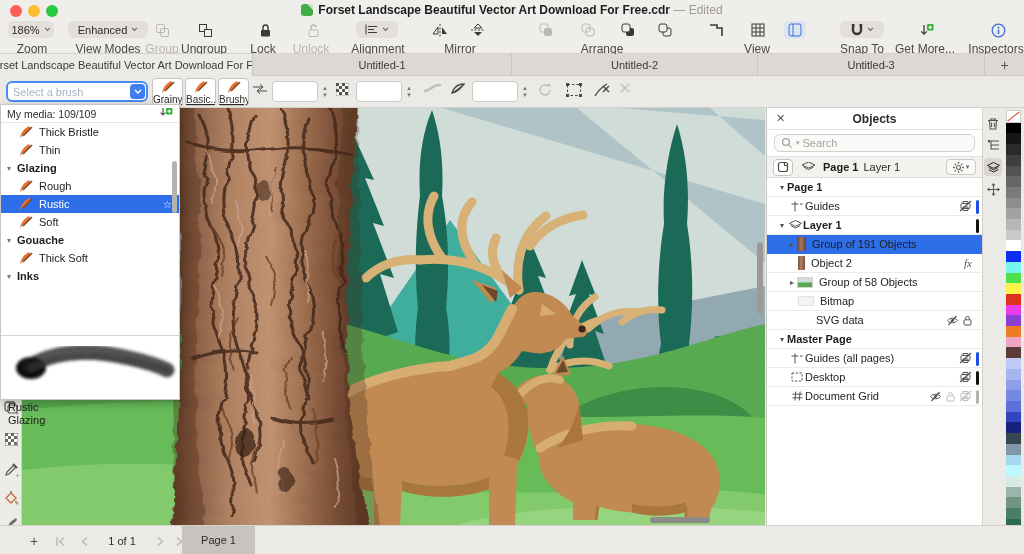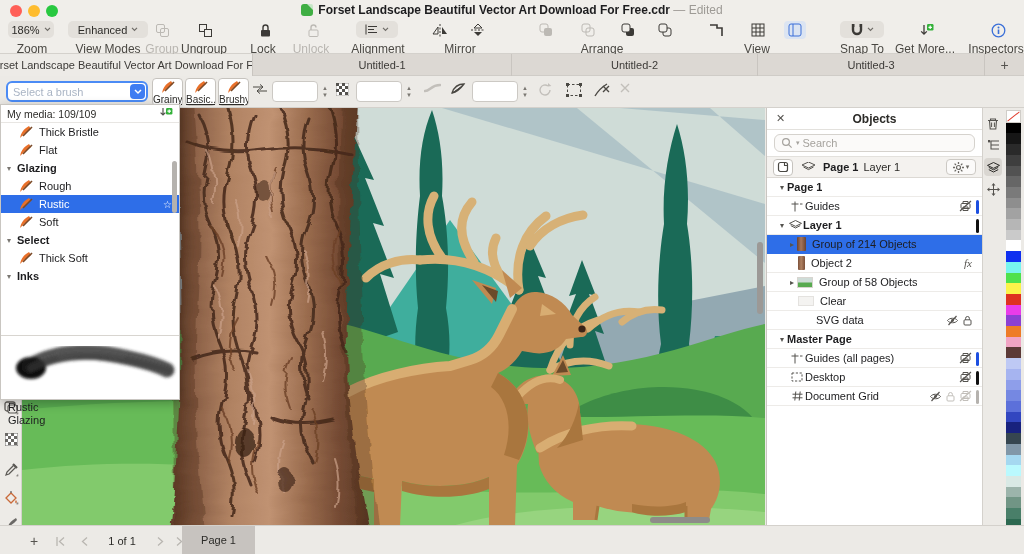--- a/index.html
+++ b/index.html
@@ -595,21 +595,21 @@
           </span>
           <span class="blabel">Thick Bristle</span>
         </div>
         <div class="b-row">
           <span class="bicon">
             <svg width="14" height="13" viewBox="0 0 14 13">
               <path d="M1 12 C2 7 4 4 7 2 L10 0 12 3 8 6 C5 8 3 10 1 12 Z" fill="#e8702a"></path>
               <path d="M4 10 L13 1" stroke="#7a4a28" stroke-width="1.6"></path>
             </svg>
           </span>
-          <span class="blabel">Flat</span>
+          <span class="blabel">Thin</span>
         </div>
         <div class="b-row group">
           <span class="gchev">▾</span>
           <span class="blabel">Glazing</span>
         </div>
         <div class="b-row">
           <span class="bicon">
             <svg width="14" height="13" viewBox="0 0 14 13">
               <path d="M1 12 C2 7 4 4 7 2 L10 0 12 3 8 6 C5 8 3 10 1 12 Z" fill="#e8702a"></path>
               <path d="M4 10 L13 1" stroke="#7a4a28" stroke-width="1.6"></path>
@@ -631,21 +631,21 @@
           <span class="bicon">
             <svg width="14" height="13" viewBox="0 0 14 13">
               <path d="M1 12 C2 7 4 4 7 2 L10 0 12 3 8 6 C5 8 3 10 1 12 Z" fill="#e8702a"></path>
               <path d="M4 10 L13 1" stroke="#7a4a28" stroke-width="1.6"></path>
             </svg>
           </span>
           <span class="blabel">Soft</span>
         </div>
         <div class="b-row group">
           <span class="gchev">▾</span>
-          <span class="blabel">Select</span>
+          <span class="blabel">Gouache</span>
         </div>
         <div class="b-row">
           <span class="bicon">
             <svg width="14" height="13" viewBox="0 0 14 13">
               <path d="M1 12 C2 7 4 4 7 2 L10 0 12 3 8 6 C5 8 3 10 1 12 Z" fill="#e8702a"></path>
               <path d="M4 10 L13 1" stroke="#7a4a28" stroke-width="1.6"></path>
             </svg>
           </span>
           <span class="blabel">Thick Soft</span>
         </div>
@@ -750,40 +750,40 @@
               <path d="M1.8 5.6 L6.5 8 11.2 5.6" fill="none" stroke="currentColor"></path>
             </svg>
           </span>
           <span class="t-label">Layer 1</span>
           <span class="t-bar" style="background:#111111"></span>
         </div>
         <div class="t-row sel">
           <span style="width:20px;flex:none"></span>
           <span class="t-exp">▸</span>
           <span class="t-thumb thumb-trunk"></span>
-          <span class="t-label">Group of 214 Objects</span>
+          <span class="t-label">Group of 191 Objects</span>
         </div>
         <div class="t-row">
           <span style="width:31px;flex:none"></span>
           <span class="t-thumb thumb-trunk2"></span>
           <span class="t-label">Object 2</span>
           <span class="t-right">
             <span class="fxmark">fx</span>
           </span>
         </div>
         <div class="t-row">
           <span style="width:20px;flex:none"></span>
           <span class="t-exp">▸</span>
           <span class="t-thumb thumb-scene"></span>
           <span class="t-label">Group of 58 Objects</span>
         </div>
         <div class="t-row">
           <span style="width:31px;flex:none"></span>
           <span class="t-thumb thumb-faint"></span>
-          <span class="t-label">Clear</span>
+          <span class="t-label">Bitmap</span>
         </div>
         <div class="t-row">
           <span style="width:49px;flex:none"></span>
           <span class="t-label">SVG data</span>
           <span class="t-right">
             <span class="">
               <svg width="13" height="11" viewBox="0 0 13 11">
                 <path d="M1.5 5.5 C3.5 2.5 9.5 2.5 11.5 5.5 C9.5 8.5 3.5 8.5 1.5 5.5 Z" fill="none" stroke="currentColor"></path>
                 <circle cx="6.5" cy="5.5" r="1.4" fill="currentColor"></circle>
                 <path d="M2.5 10 L10.5 1" stroke="currentColor" stroke-width="1.2"></path>

